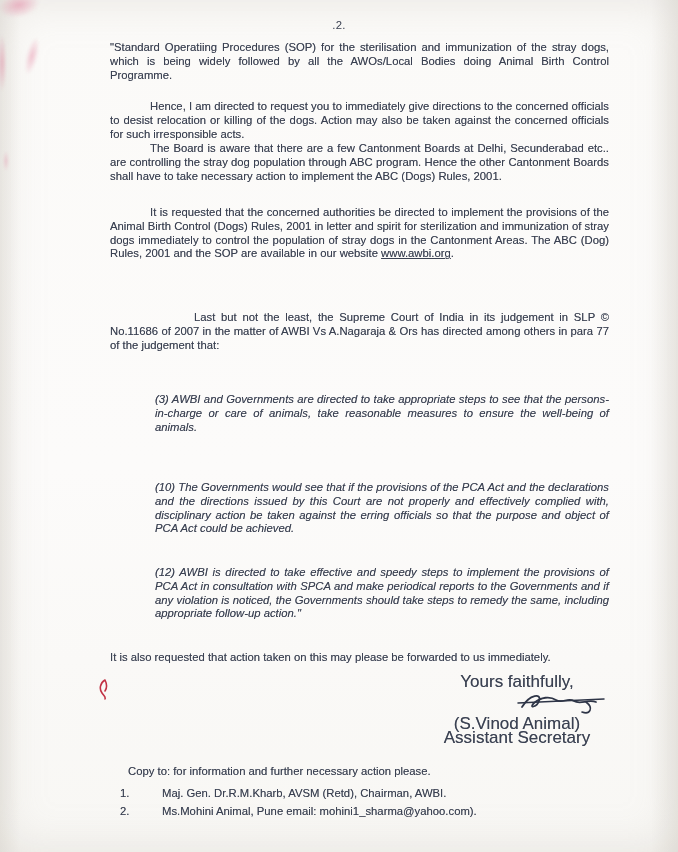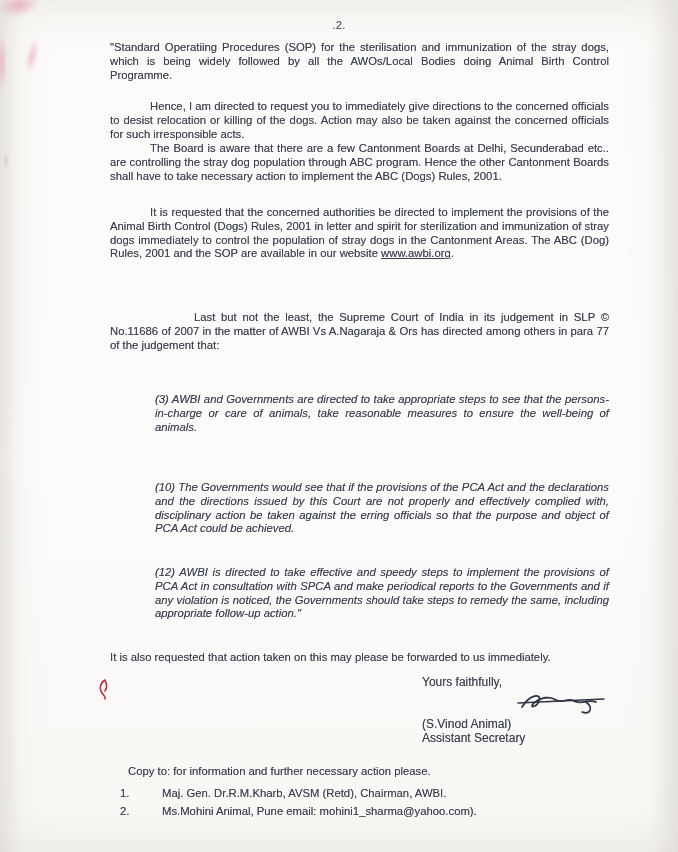--- a/index.html
+++ b/index.html
@@ -49,22 +49,22 @@
   .q3 { top: 369px; margin-top: 24px; }
   .q4 { top: 426px; }
   .q10 { top: 481px; }
   .q12 { top: 566px; }
   .closing { top: 651px; text-align: left; }
   .link { text-decoration: underline; color: inherit; cursor: pointer; }
   .sig-block {
     position: absolute;
     top: 675px; right: 66px;
     width: 190px;
-    text-align: left;
-    font-size: 12px;
+    text-align: center;
+    font-size: 17px;
     line-height: 14px;
     color: #3a4152;
     text-shadow: 0 0 0.35px rgba(54, 60, 76, 0.55);
   }
   .sig-svg { display: block; margin: 1px 2px 1px auto; }
   .copy-to {
     position: absolute;
     left: 128px; top: 765px;
     font-size: 11.3px;
     text-shadow: 0 0 0.35px rgba(54, 60, 76, 0.55);

